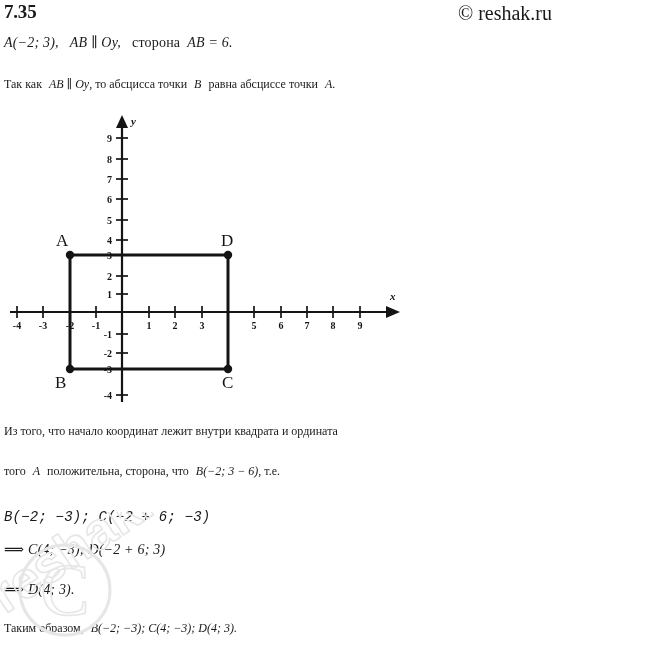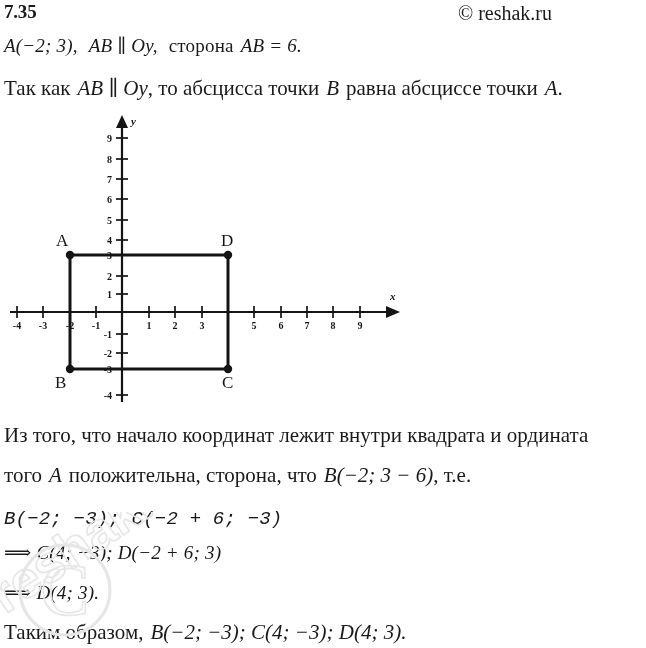--- a/index.html
+++ b/index.html
@@ -43,25 +43,25 @@
   
   .line {
     position: absolute;
     left: 4px;
     white-space: nowrap;
     font-size: 18px;
     line-height: 1;
   }
   .mathline {
     font-style: italic;
-    font-size: 19px;
+    font-size: 14px;
     letter-spacing: 0.2px;
   }
   .textline {
-    font-size: 21px;
+    font-size: 12px;
   }
   .mi { font-style: italic; }
   .up { font-style: normal; }
   .sp { display: inline-block; width: 7px; }
   .spw { display: inline-block; width: 11px; }
 
   .l-given   { top: 36px; }
   .l-reason  { top: 78px; }
   .l-concl1  { top: 425px; text-align: right; }
   .l-concl2  { top: 465px; }

